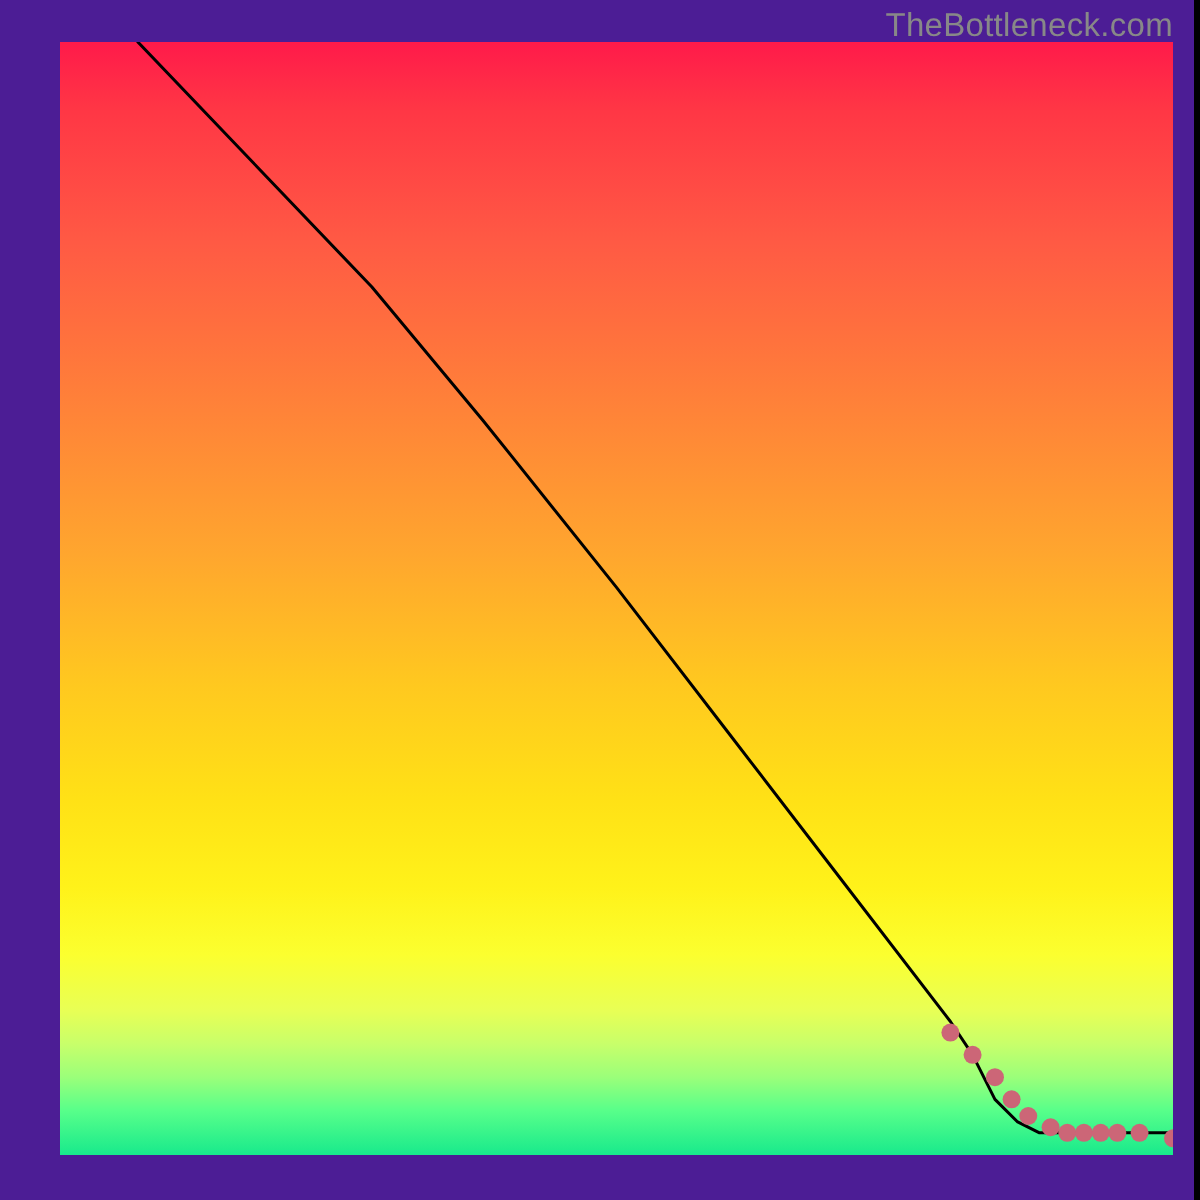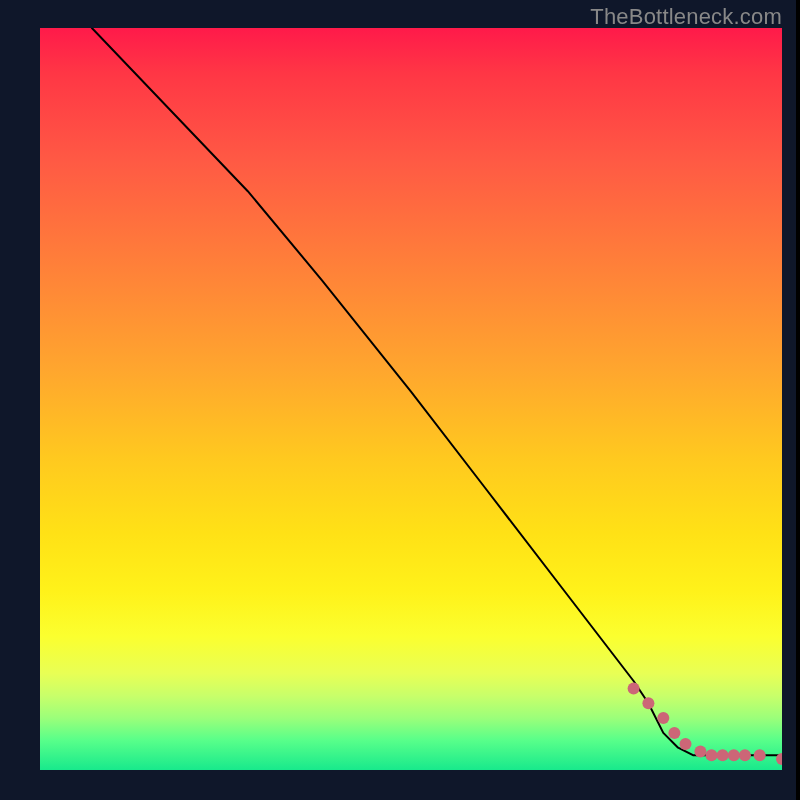--- a/index.html
+++ b/index.html
@@ -8,21 +8,21 @@
     width: 800px;
     height: 800px;
     background: #000;
     font-family: Arial, Helvetica, sans-serif;
     overflow: hidden;
   }
   .wrap {
     position: relative;
     width: 796px;
     height: 800px;
-    background: #0f172a;
+    background: #4c1d95;
   }
   .watermark {
     position: absolute;
     top: 4px;
     right: 14px;
     color: #888;
     font-size: 22px;
     letter-spacing: 0.2px;
     font-weight: 400;
   }

